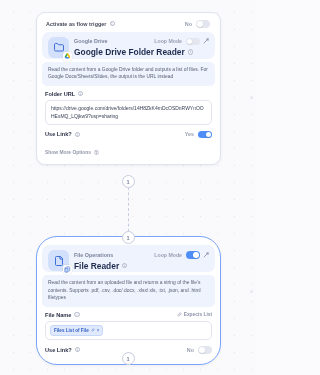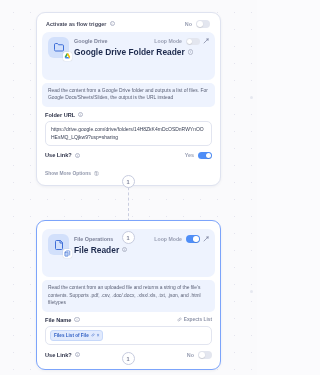--- a/index.html
+++ b/index.html
@@ -54,21 +54,21 @@
     position: absolute; top: 1px; left: 1px;
     width: 5.5px; height: 5.5px; border-radius: 50%;
     background: #fff; box-shadow: 0 0.5px 1px rgba(0,0,0,.2);
   }
   .toggle.on .knob { left: 7.5px; }
 
   
   .node-head {
     display: flex; align-items: flex-start; gap: 5px;
     background: #eef3fe; border-radius: 7px;
-    padding: 5px 6px 22px 6px;
+    padding: 5px 6px 1px 6px;
   }
   .app-icon {
     position: relative; width: 21px; height: 21px; border-radius: 6px;
     background: #d2e0fb; flex: none;
     display: flex; align-items: center; justify-content: center;
   }
   .badge-icon {
     position: absolute; right: -3px; bottom: -3px;
     width: 9px; height: 9px; border-radius: 2px;
     background: #ffffff; display: flex; align-items: center; justify-content: center;
@@ -243,21 +243,21 @@
       <span>Show More Options</span>
       <svg width="5" height="5" viewBox="0 0 24 24" fill="none" stroke="#9298ac" stroke-width="2.4" stroke-linecap="round" stroke-linejoin="round">
         <rect x="4" y="4" width="16" height="16" rx="2"></rect>
           <path d="M12 4v16"></path>
       </svg>
     </div>
   </div>
 
   <div class="port" style="top:175px;">1</div>
 
-  <div class="node selected" id="node-2" style="top:220px;padding-top:8px;">
+  <div class="node selected" id="node-2" style="top:236px;padding-top:8px;border-radius:21px;">
 
     <div class="node-head">
       <div class="app-icon">
         <svg width="12" height="12" viewBox="0 0 24 24" fill="none" stroke="#3f6fd8" stroke-width="2" stroke-linecap="round" stroke-linejoin="round">
           <path d="M14 3H7a2 2 0 0 0-2 2v14a2 2 0 0 0 2 2h10a2 2 0 0 0 2-2V8z"></path>
           <path d="M14 3v5h5"></path>
         </svg>
         <span class="badge-icon">
           <svg width="7" height="7" viewBox="0 0 24 24" fill="none" stroke="#4a78d6" stroke-width="2.4" stroke-linecap="round" stroke-linejoin="round">
             <rect x="3" y="7" width="11" height="14" rx="1.5" fill="#bed3f7"></rect>

